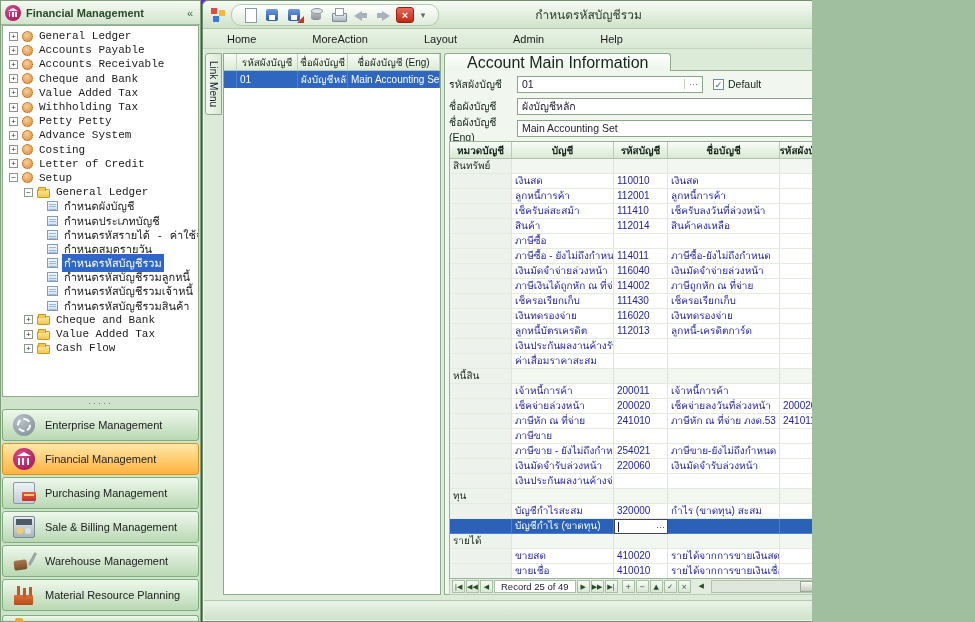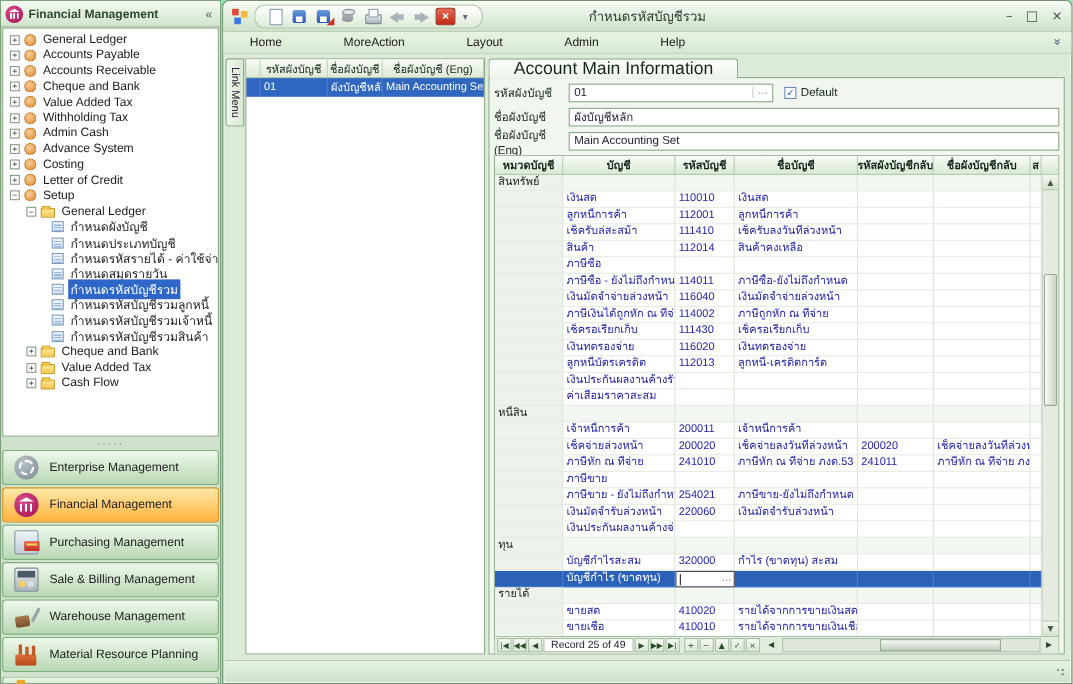--- a/index.html
+++ b/index.html
@@ -1,17 +1,17 @@
 <!DOCTYPE html>
 <html><head>
 <meta charset="utf-8">
 <style>
   *{box-sizing:border-box;margin:0;padding:0;}
   body{margin:0;background:#9fbf9f;font-family:"Liberation Sans","DejaVu Sans",sans-serif;}
-  .screen{position:relative;width:975px;height:622px;background:#86efac;overflow:hidden;}
+  .screen{position:relative;width:812px;height:622px;background:#6d28d9;overflow:hidden;}
 
   
   .sidebar{position:absolute;left:0;top:0;width:201px;height:622px;background:#cfe2cb;border:1px solid #7f9f7d;display:flex;flex-direction:column;}
   .sb-header{height:24px;display:flex;align-items:center;gap:5px;padding:0 4px;background:linear-gradient(#f4faf2,#d2e4cc);border-bottom:1px solid #9ab797;}
   .fin-badge{width:16px;height:16px;border-radius:50%;background:radial-gradient(circle at 35% 30%,#d84a8a,#a30f53);position:relative;flex:none;}
   .fin-badge::before{content:"";position:absolute;left:4px;top:7px;width:8px;height:5px;background:repeating-linear-gradient(90deg,#fff 0 1.5px,transparent 1.5px 3.2px);}
   .fin-badge::after{content:"";position:absolute;left:3px;top:3px;border-left:5px solid transparent;border-right:5px solid transparent;border-bottom:3px solid #fff;}
   .sb-title{font-size:11px;font-weight:bold;color:#2c4a2c;flex:1;}
   .sb-collapse{font-size:11px;color:#446644;padding:0 3px;cursor:pointer;}
   .tree{background:#fff;border:1px solid #8fab8c;margin:0 1px;height:372px;overflow:hidden;padding-top:3px;}
@@ -20,21 +20,21 @@
   .t-item.lvl1{padding-left:21px;}
   .t-item.lvl2{padding-left:40px;}
   .t-box{width:9px;height:9px;border:1px solid #8a9a8a;background:#fff;font-size:8px;line-height:7px;text-align:center;color:#333;margin-right:4px;flex:none;}
   .t-item.nobox .t-box{visibility:hidden;width:0;margin-right:2px;}
   .t-icon{width:12px;height:11px;margin-right:4px;flex:none;position:relative;}
   .icon-gear .t-icon{width:11px;height:11px;border-radius:50%;background:radial-gradient(circle at 40% 35%,#f7cf9a,#e08a2e);border:1px dotted #a85c12;}
   .icon-folder .t-icon{width:13px;height:9px;background:linear-gradient(#ffe89a,#f2c84e);border:1px solid #c79b25;border-radius:1px;margin-top:2px;}
   .icon-folder .t-icon::before{content:"";position:absolute;left:0;top:-3px;width:6px;height:3px;background:#f2c84e;border:1px solid #c79b25;border-bottom:none;border-radius:1px 1px 0 0;}
   .icon-doc .t-icon{width:11px;height:10px;background:linear-gradient(#f4f8fd,#cfdff0);border:1px solid #7e9cc0;}
   .icon-doc .t-icon::before{content:"";position:absolute;left:1px;top:2px;right:1px;height:6px;background:repeating-linear-gradient(#9ab8d8 0 1px,transparent 1px 2.5px);}
-  .t-label{font-size:11px;color:#1a1a1a;padding:0 2px;}
+  .t-label{font-size:11px;color:#1a1a1a;padding:0 2px;font-family:Liberation Mono, monospace;}
   .t-item.selected .t-label{background:#2f67c9;color:#fff;}
   .splitter{height:12px;display:flex;align-items:center;justify-content:center;color:#5a7a5a;font-size:9px;letter-spacing:2px;}
   .modules{flex:1;padding:0 1px;overflow:hidden;}
   .mod-btn{height:32px;margin-bottom:2px;border:1px solid #7fae7d;border-radius:3px;background:linear-gradient(#eef8ec,#b9d8b3);display:flex;align-items:center;gap:10px;padding:0 6px 0 10px;cursor:pointer;}
   .mod-btn.active{background:linear-gradient(#ffe9a8,#ffb23e);border-color:#d89422;}
   .mod-label{font-size:11px;color:#222;}
   .m-icon{width:22px;height:22px;flex:none;position:relative;}
   .mi-gear{border-radius:50%;background:radial-gradient(circle at 35% 30%,#b8c2c8,#7e8a92);}
   .mi-gear::before{content:"";position:absolute;left:4px;top:4px;width:10px;height:10px;border:2px dashed #fff;border-radius:50%;}
   .mi-bank{border-radius:50%;background:radial-gradient(circle at 35% 30%,#d84a8a,#a30f53);}
@@ -200,21 +200,21 @@
 
         <div class="t-item lvl0 icon-gear">
           <span class="t-box">+</span>
           <span class="t-icon"></span>
           <span class="t-label">Withholding Tax</span>
         </div>
 
         <div class="t-item lvl0 icon-gear">
           <span class="t-box">+</span>
           <span class="t-icon"></span>
-          <span class="t-label">Admin Cash</span>
+          <span class="t-label">Petty Petty</span>
         </div>
 
         <div class="t-item lvl0 icon-gear">
           <span class="t-box">+</span>
           <span class="t-icon"></span>
           <span class="t-label">Advance System</span>
         </div>
 
         <div class="t-item lvl0 icon-gear">
           <span class="t-box">+</span>

